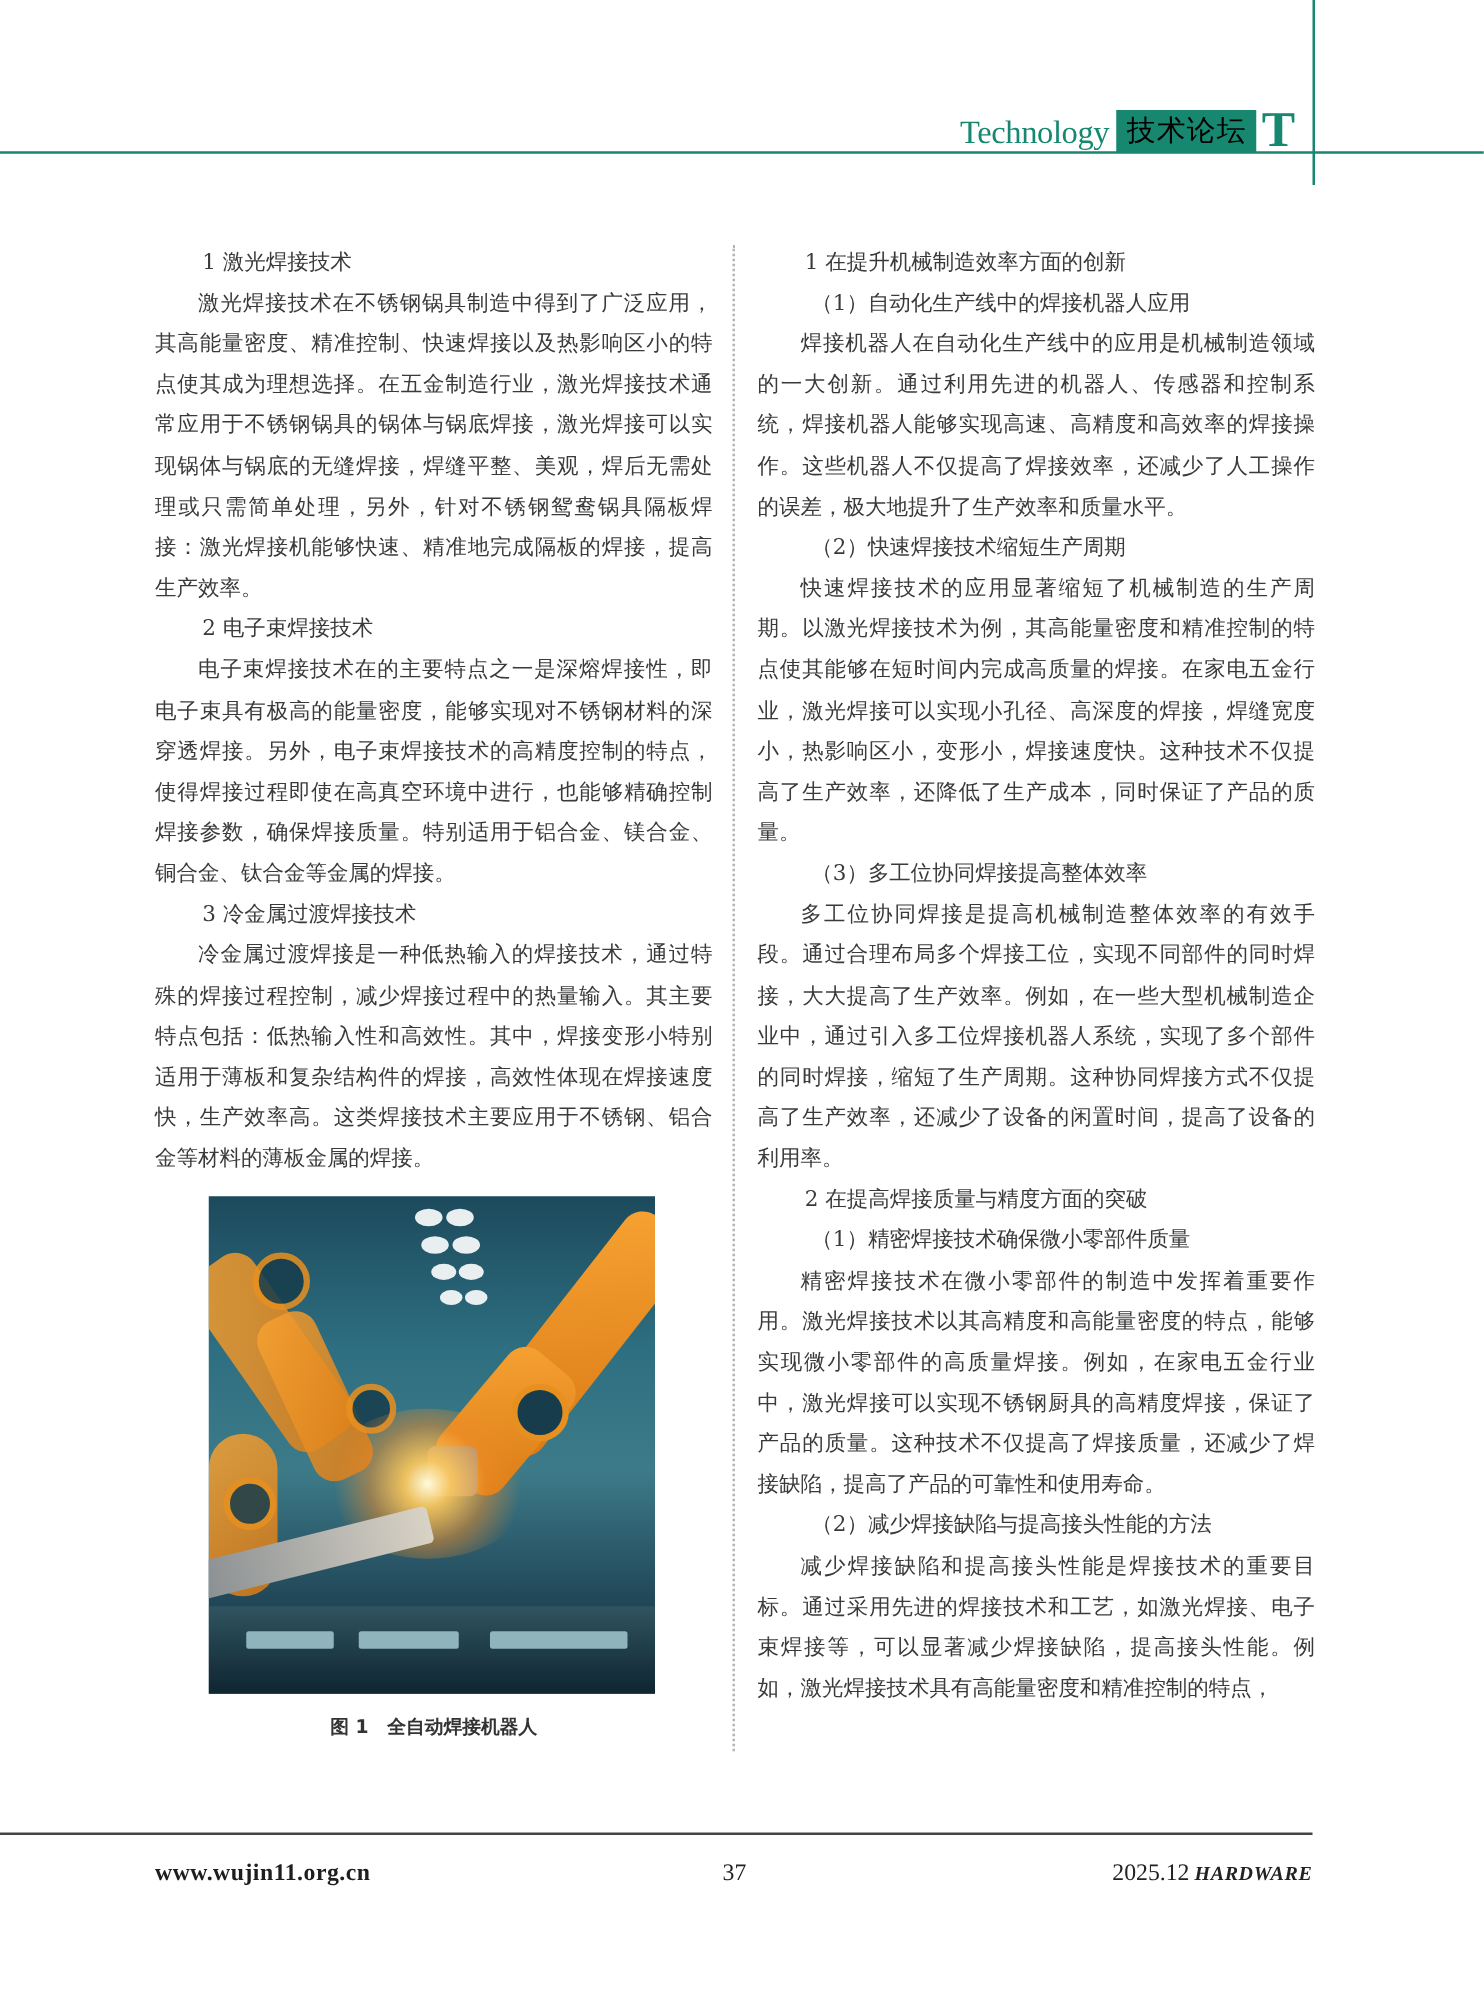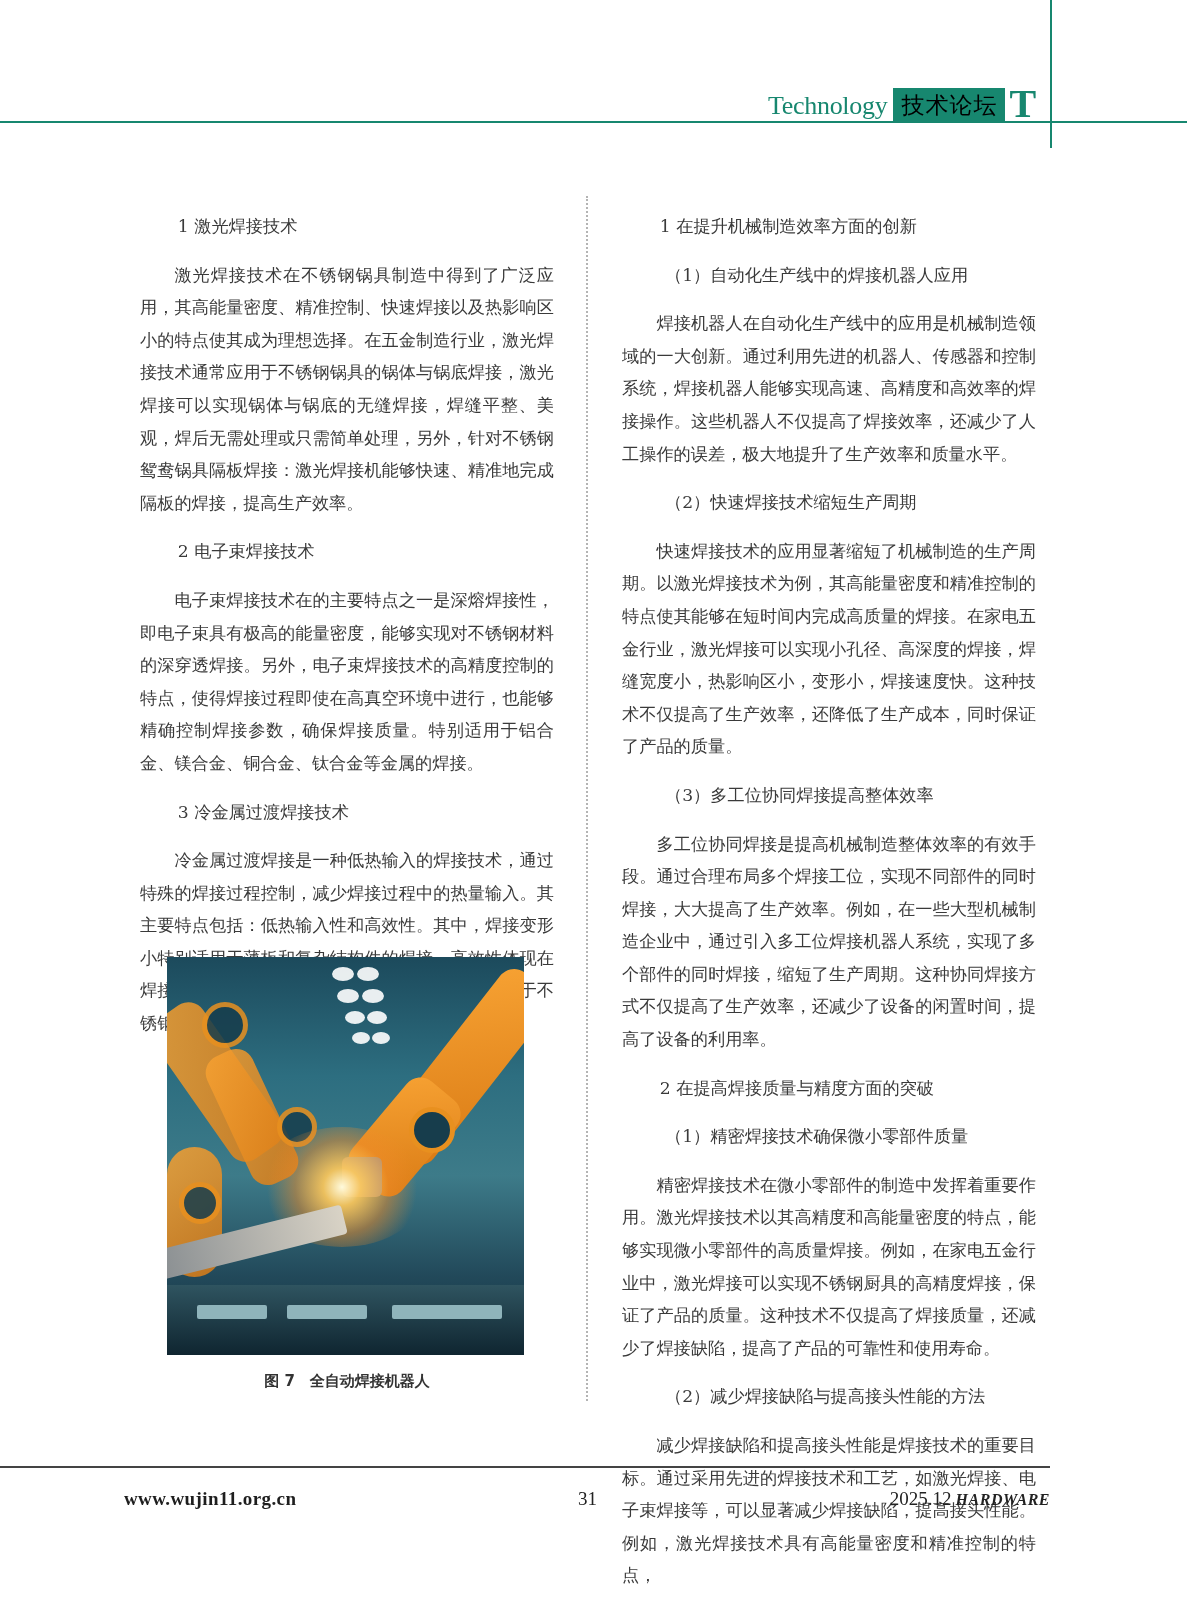--- a/index.html
+++ b/index.html
@@ -11,21 +11,21 @@
   .hline-top { position: absolute; left: 0; top: 121px; width: 1187px; height: 2px; background: #17876f; }
   .header { position: absolute; top: 86px; left: 768px; height: 36px; display: flex; align-items: flex-end; }
   .header .tech { font-family: "Liberation Serif", serif; font-size: 26px; color: #17876f; line-height: 32px; margin-right: 6px; letter-spacing: -0.3px; }
   .header .badge { background: #17876f; color: #000000; font-family: "DejaVu Sans", sans-serif; font-size: 23px; padding: 0 8px; height: 34px; line-height: 34px; letter-spacing: 1px; }
   .header .bigT { font-family: "Liberation Serif", serif; font-weight: bold; font-size: 40px; color: #17876f; line-height: 36px; margin-left: 4px; }
 
   
   .col { position: absolute; top: 194px; font-size: 17.2px; line-height: 32.6px; }
   .col-left { left: 124px; width: 446px; }
   .col-right { left: 606px; width: 446px; }
-  .col p { margin: 16px; text-align: justify; text-align-last: left; }
+  .col p { margin: 0; text-align: justify; text-align-last: left; }
   .indent { text-indent: 2em; }
   .sub { padding-left: 2.2em; }
   .sub2 { padding-left: 2.5em; }
   .h-bold { font-family: "DejaVu Sans", sans-serif; font-weight: bold; color: #2b2b2b; padding-left: 2.2em; font-size: 16.5px; }
 
   .divider { position: absolute; left: 586px; top: 196px; height: 1205px; border-left: 2px dotted #b4b4b4; }
 
   
   .figure { position: absolute; left: 167px; top: 957px; width: 357px; height: 398px; overflow: hidden;
             background: linear-gradient(180deg, #1c4a5c 0%, #2d6e80 30%, #3d7b89 55%, #22495a 80%, #13303c 100%); }
@@ -89,21 +89,21 @@
   <div class="arm" style="left:175px;top:200px;width:40px;height:40px;background:#9aa4a8;border-radius:6px;"></div>
 
   <div class="glow"></div>
   <div class="arm" style="left:-10px;top:270px;width:190px;height:30px;border-radius:4px;background:linear-gradient(90deg,#8a8f92,#d9d3c6);transform:rotate(-14deg);"></div>
 
   <div class="bench"></div>
   <div class="bench-tile" style="left:30px;width:70px;"></div>
   <div class="bench-tile" style="left:120px;width:80px;"></div>
   <div class="bench-tile" style="left:225px;width:110px;"></div>
 </div>
-<div class="caption">图 7　全自动焊接机器人</div>
+<div class="caption">图 1　全自动焊接机器人</div>
 
 <div class="divider"></div>
 
 <div class="col col-right">
   <p class="sub">1 在提升机械制造效率方面的创新</p>
   <p class="sub2">（1）自动化生产线中的焊接机器人应用</p>
   <p class="indent">焊接机器人在自动化生产线中的应用是机械制造领域的一大创新。通过利用先进的机器人、传感器和控制系统，焊接机器人能够实现高速、高精度和高效率的焊接操作。这些机器人不仅提高了焊接效率，还减少了人工操作的误差，极大地提升了生产效率和质量水平。</p>
   <p class="sub2">（2）快速焊接技术缩短生产周期</p>
   <p class="indent">快速焊接技术的应用显著缩短了机械制造的生产周期。以激光焊接技术为例，其高能量密度和精准控制的特点使其能够在短时间内完成高质量的焊接。在家电五金行业，激光焊接可以实现小孔径、高深度的焊接，焊缝宽度小，热影响区小，变形小，焊接速度快。这种技术不仅提高了生产效率，还降低了生产成本，同时保证了产品的质量。</p>
   <p class="sub2">（3）多工位协同焊接提高整体效率</p>
@@ -111,15 +111,15 @@
   <p class="sub">2 在提高焊接质量与精度方面的突破</p>
   <p class="sub2">（1）精密焊接技术确保微小零部件质量</p>
   <p class="indent">精密焊接技术在微小零部件的制造中发挥着重要作用。激光焊接技术以其高精度和高能量密度的特点，能够实现微小零部件的高质量焊接。例如，在家电五金行业中，激光焊接可以实现不锈钢厨具的高精度焊接，保证了产品的质量。这种技术不仅提高了焊接质量，还减少了焊接缺陷，提高了产品的可靠性和使用寿命。</p>
   <p class="sub2">（2）减少焊接缺陷与提高接头性能的方法</p>
   <p class="indent">减少焊接缺陷和提高接头性能是焊接技术的重要目标。通过采用先进的焊接技术和工艺，如激光焊接、电子束焊接等，可以显著减少焊接缺陷，提高接头性能。例如，激光焊接技术具有高能量密度和精准控制的特点，</p>
 </div>
 
 <div class="hline-bottom"></div>
 <div class="footer">
   <span class="url">www.wujin11.org.cn</span>
-  <span class="page">31</span>
+  <span class="page">37</span>
   <span class="issue"><span>2025.12</span><span class="mag">HARDWARE</span></span>
 </div>
 
 </body></html>

